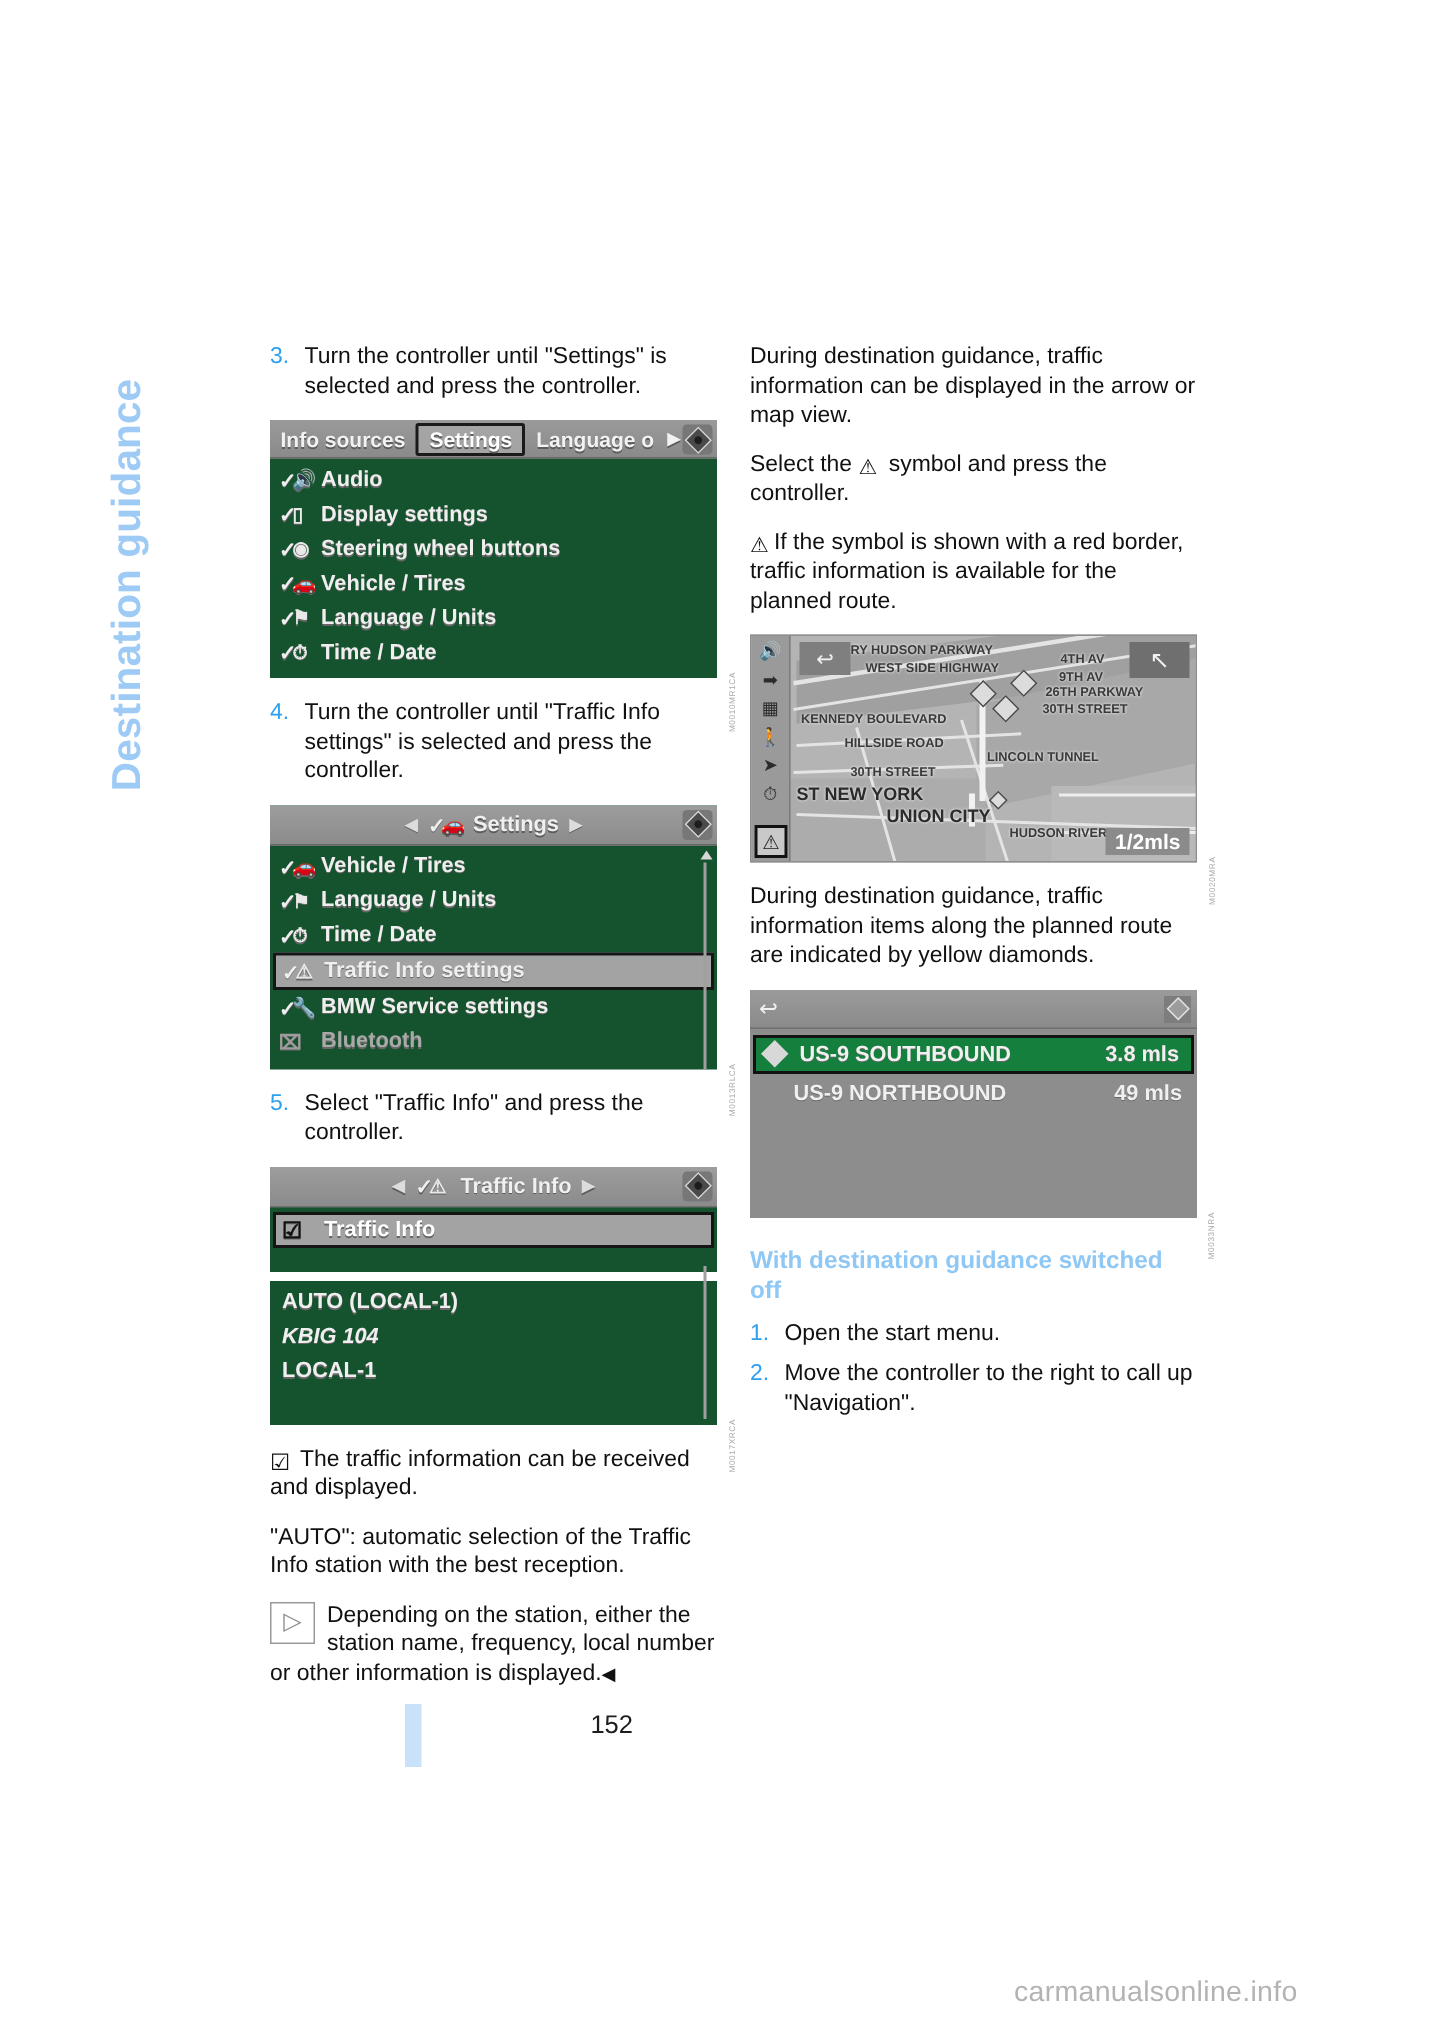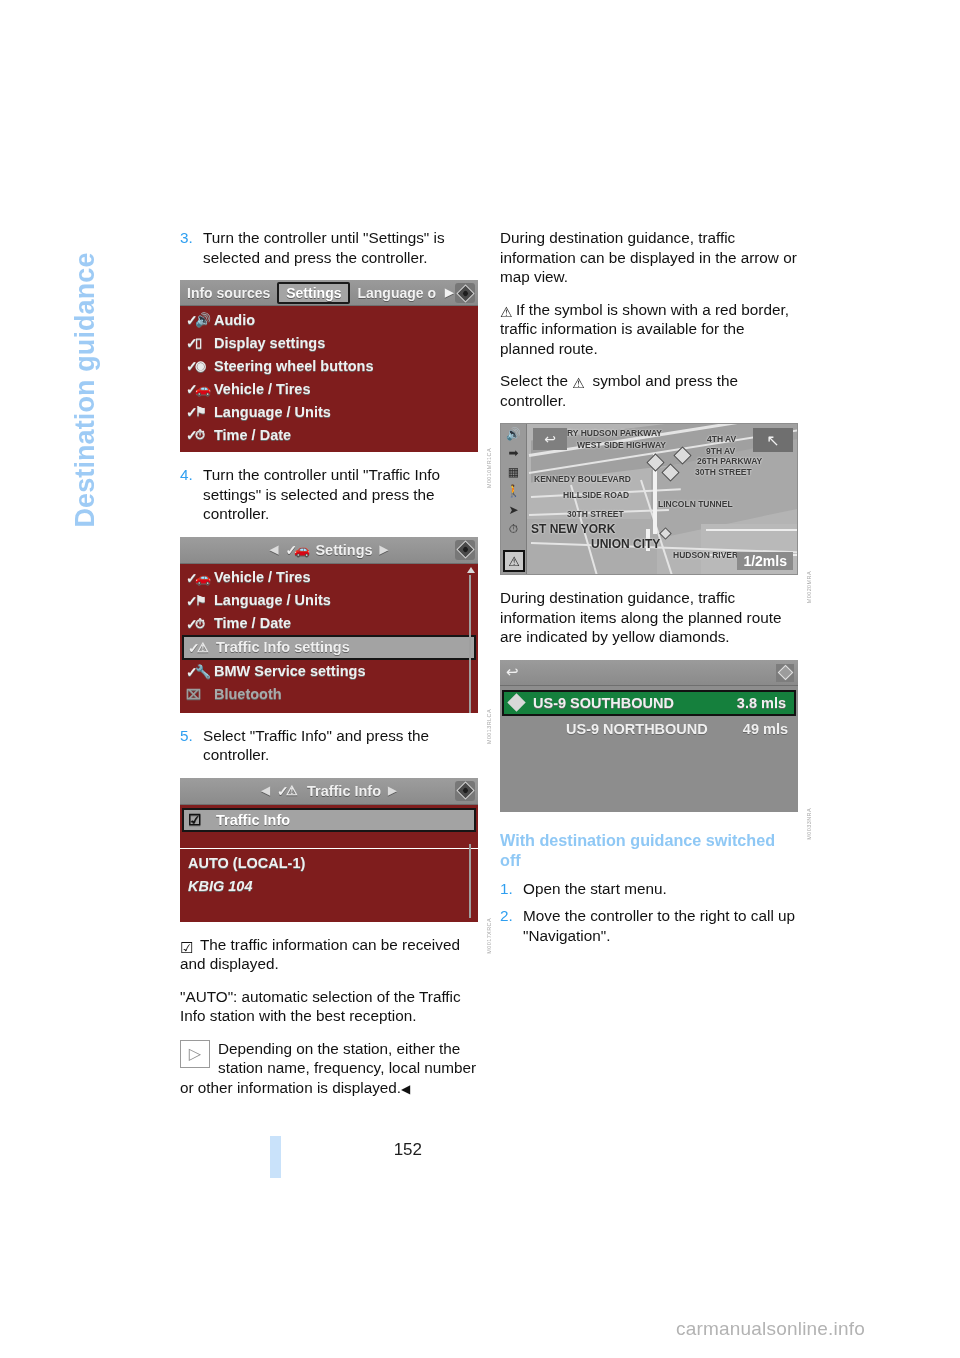--- a/index.html
+++ b/index.html
@@ -91,21 +91,21 @@
     letter-spacing: 0.4px;
     white-space: nowrap;
     transform: rotate(-90deg);
     transform-origin: right bottom;
     font-family: "Liberation Sans", sans-serif;
   }
 
   
   .idrive {
     width: 298px;
-    background: #7f1d1d;
+    background: #14532d;
     font-family: "Liberation Sans", sans-serif;
     color: #ffffff;
     position: relative;
     overflow: hidden;
   }
   .idrive .topbar {
     height: 26px;
     background: linear-gradient(#9a9a9a,#8a8a8a);
     border-bottom: 1px solid #6f6f6f;
     display: flex;
@@ -520,27 +520,30 @@
               <i></i>
             </span>
           </span>
       </div>
       <div style="padding-top:3px;">
         <div class="row hl" style="height:24px;">
           <span class="ic" style="color:#111;font-size:15px;">☑</span>
           <span style="color:#fff;">Traffic Info</span>
         </div>
         <div style="height:16px;"></div>
-        <div style="border-top:1px solid #ffffff;padding-top:3px;text-align:right;">
+        <div style="border-top:6px solid #ffffff;padding-top:3px;text-align:right;">
           <div class="row" style="padding-left:8px;">
             <span>AUTO (LOCAL-1)</span>
           </div>
           <div class="row" style="padding-left:8px;font-style:italic;">
             <span>KBIG 104</span>
           </div>
+          <div class="row" style="padding-left:8px;">
+            <span>LOCAL-1</span>
+          </div>
           <div style="height:18px;"></div>
         </div>
       </div>
       <div class="scrollbar" style="top:66px;">
         <div class="trk"></div>
       </div>
     </div>
     <div class="fig-code">M0017XRCA</div>
   </div>
 
@@ -554,29 +557,29 @@
     <span class="ic-note">▷</span><span>Depending on the station, either the station name, frequency, local number or other information is displayed.</span><span class="endmark">◀</span>
   </div>
 
 </div>
 
 <div class="col" id="col-right">
 
 
 
   <div class="p">During destination guidance, traffic information can be displayed in the arrow or map view.</div>
-
-  <div class="p">
-    <span class="ic-warn" style="font-size:14px;color:#111;">⚠</span><span>If the symbol is shown with a red border, traffic information is available for the planned route.</span>
-  </div>
 
   <div class="p">
     <span>Select the</span>
     <span class="ic-warn" style="font-size:14px;color:#111;">⚠</span>
     <span>symbol and press the controller.</span>
+  </div>
+
+  <div class="p">
+    <span class="ic-warn" style="font-size:14px;color:#111;">⚠</span><span>If the symbol is shown with a red border, traffic information is available for the planned route.</span>
   </div>
 
   <div class="figure">
     <div class="mapfig">
 
       <div class="patch" style="left:30px;top:0;width:268px;height:42px;background:#a0a0a0;transform:skewY(-7deg);"></div>
       <div class="patch" style="left:150px;top:30px;width:150px;height:70px;background:#a8a8a8;transform:skewY(-12deg);"></div>
       <div class="patch" style="left:26px;top:95px;width:130px;height:58px;background:#acacac;"></div>
       <div class="patch" style="left:200px;top:100px;width:98px;height:52px;background:#b9b9b9;"></div>
 
@@ -637,21 +640,21 @@
         <span class="knob2">
             <span class="d"></span>
           </span>
       </div>
       <div style="padding-top:3px;">
         <div class="trow hl">
           <span class="dm"></span>
           <span class="nm">US-9 SOUTHBOUND</span>
           <span class="ds">3.8 mls</span>
         </div>
-        <div class="trow" style="padding-right:10px;margin-left:37px;">
+        <div class="trow" style="padding-right:10px;">
           <span class="sp"></span>
           <span class="nm">US-9 NORTHBOUND</span>
           <span class="ds">49 mls</span>
         </div>
       </div>
     </div>
     <div class="fig-code">M0033NRA</div>
   </div>
 
 

